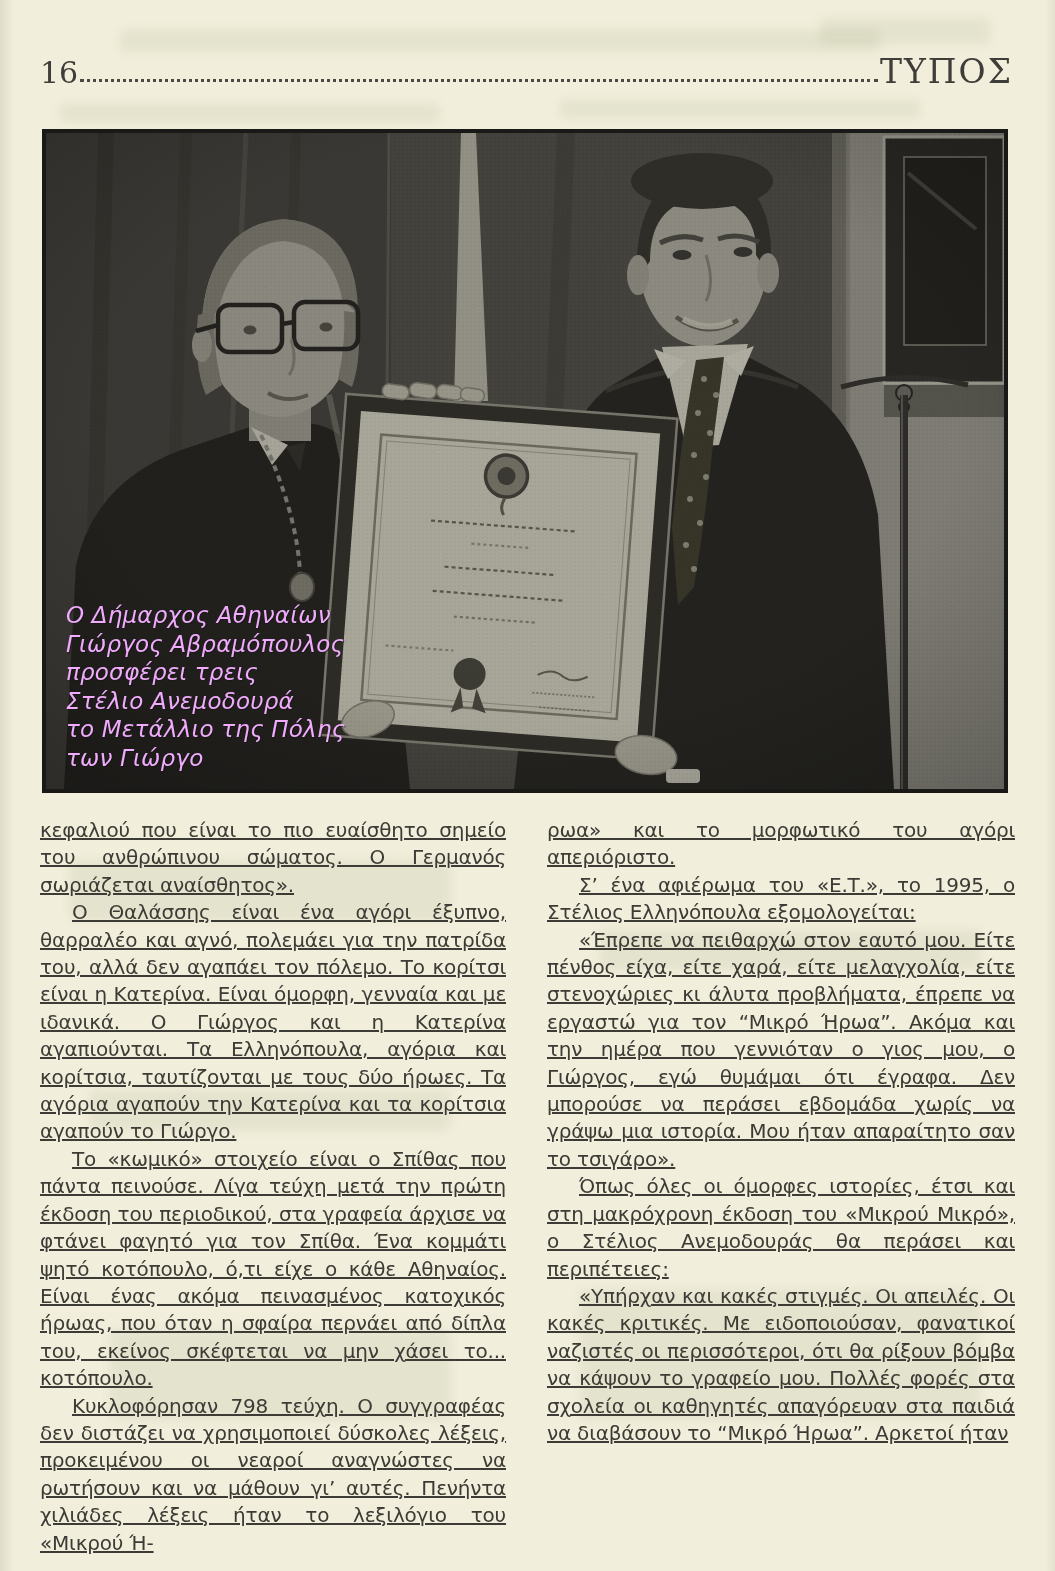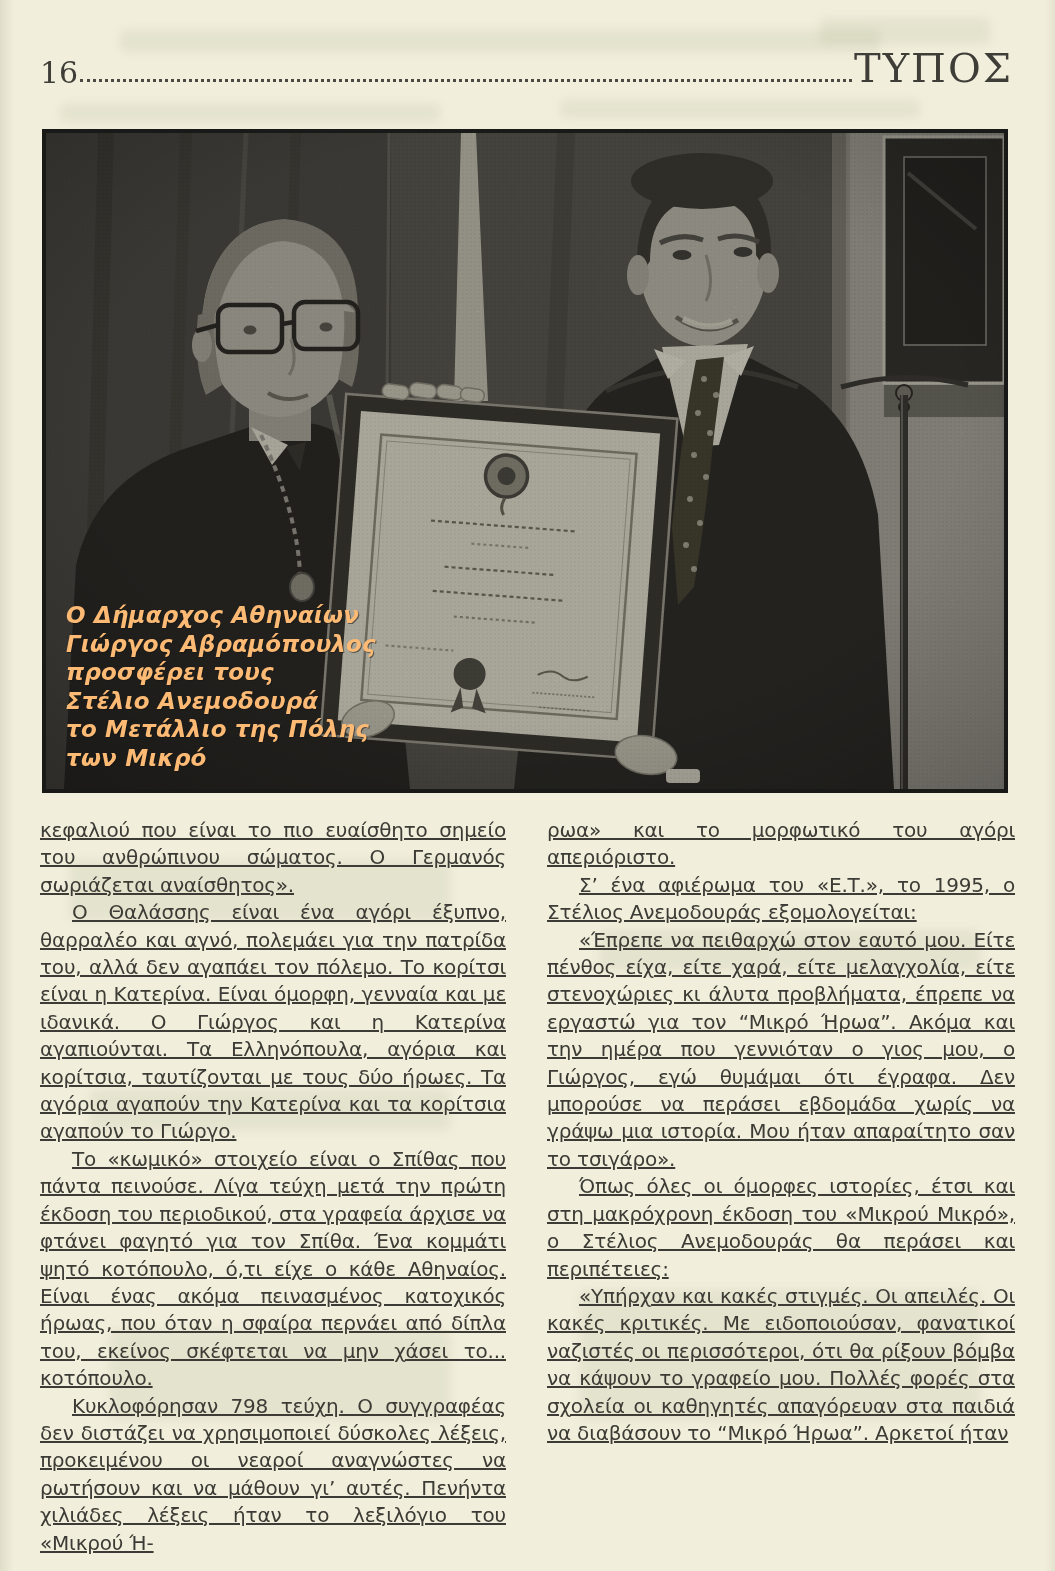--- a/index.html
+++ b/index.html
@@ -17,33 +17,33 @@
   .ghost{position:absolute;background:rgba(146,152,118,.13);filter:blur(5px);border-radius:6px;pointer-events:none;}
 
   
   .header{
     position:absolute;left:40px;right:42px;top:48px;height:40px;
     display:flex;align-items:flex-end;
     font-family:"DejaVu Serif","Liberation Serif",serif;
   }
   .pageno{font-size:30px;line-height:1;color:#3e3d37;}
   .leader{flex:1 1 auto;border-bottom:3px dotted #4a4942;margin:0 2px 6px 2px;height:0;}
-  .masthead{font-size:40px;line-height:1;letter-spacing:2px;color:#3e3d37;}
+  .masthead{font-size:33px;line-height:1;letter-spacing:2px;color:#3e3d37;}
 
   
   .photo{
     position:absolute;left:42px;top:129px;width:966px;height:664px;
     border:4px solid #191917;box-sizing:border-box;background:#56544e;
   }
   .photo svg{display:block;width:100%;height:100%;}
   .caption{
     position:absolute;left:20px;top:468px;width:420px;
-    font-weight:bold;font-style:italic;
+    font-weight:normal;font-style:italic;
     font-size:23px;line-height:28.6px;
-    color:#fdba74;text-shadow:1px 1px 0 rgba(20,20,18,.55);
+    color:#f0abfc;text-shadow:1px 1px 0 rgba(20,20,18,.55);
     letter-spacing:.2px;
   }
   .caption div{white-space:nowrap;}
 
   
   .col{
     position:absolute;top:817px;height:740px;overflow:hidden;
     font-size:20px;line-height:27.4px;letter-spacing:-0.2px;
     text-align:justify;color:#3c3b35;text-decoration:underline;
   }
@@ -225,35 +225,35 @@
       </g>
 
       <rect width="958" height="656" fill="url(#dots)" opacity=".10"></rect>
       <rect width="958" height="656" filter="url(#grain)" opacity=".22"></rect>
       <rect width="958" height="656" fill="url(#vig)"></rect>
     </svg>
 
     <div class="caption">
       <div>Ο Δήμαρχος Αθηναίων</div>
       <div>Γιώργος Αβραμόπουλος</div>
-      <div>προσφέρει τους</div>
+      <div>προσφέρει τρεις</div>
       <div>Στέλιο Ανεμοδουρά</div>
       <div>το Μετάλλιο της Πόλης</div>
-      <div>των Μικρό</div>
+      <div>των Γιώργο</div>
     </div>
   </div>
 
   <div class="col col-left">
     <p>κεφαλιού που είναι το πιο ευαίσθητο σημείο του ανθρώπινου σώματος. Ο Γερμανός σωριάζεται αναίσθητος».</p>
     <p class="ind">Ο Θαλάσσης είναι ένα αγόρι έξυπνο, θαρραλέο και αγνό, πολεμάει για την πατρίδα του, αλλά δεν αγαπάει τον πόλεμο. Το κορίτσι είναι η Κατερίνα. Είναι όμορφη, γενναία και με ιδανικά. Ο Γιώργος και η Κατερίνα αγαπιούνται. Τα Ελληνόπουλα, αγόρια και κορίτσια, ταυτίζονται με τους δύο ήρωες. Τα αγόρια αγαπούν την Κατερίνα και τα κορίτσια αγαπούν το Γιώργο.</p>
     <p class="ind">Το «κωμικό» στοιχείο είναι ο Σπίθας που πάντα πεινούσε. Λίγα τεύχη μετά την πρώτη έκδοση του περιοδικού, στα γραφεία άρχισε να φτάνει φαγητό για τον Σπίθα. Ένα κομμάτι ψητό κοτόπουλο, ό,τι είχε ο κάθε Αθηναίος. Είναι ένας ακόμα πεινασμένος κατοχικός ήρωας, που όταν η σφαίρα περνάει από δίπλα του, εκείνος σκέφτεται να μην χάσει το... κοτόπουλο.</p>
     <p class="ind">Κυκλοφόρησαν 798 τεύχη. Ο συγγραφέας δεν διστάζει να χρησιμοποιεί δύσκολες λέξεις, προκειμένου οι νεαροί αναγνώστες να ρωτήσουν και να μάθουν γι’ αυτές. Πενήντα χιλιάδες λέξεις ήταν το λεξιλόγιο του «Μικρού Ή-</p>
   </div>
 
   <div class="col col-right">
     <p>ρωα» και το μορφωτικό του αγόρι απεριόριστο.</p>
-    <p class="ind">Σ’ ένα αφιέρωμα του «Ε.Τ.», το 1995, ο Στέλιος Ανεμοδουράς εξομολογείται:</p>
+    <p class="ind">Σ’ ένα αφιέρωμα του «Ε.Τ.», το 1995, ο Στέλιος Ελληνόπουλα εξομολογείται:</p>
     <p class="ind">«Έπρεπε να πειθαρχώ στον εαυτό μου. Είτε πένθος είχα, είτε χαρά, είτε μελαγχολία, είτε στενοχώριες κι άλυτα προβλήματα, έπρεπε να εργαστώ για τον “Μικρό Ήρωα”. Ακόμα και την ημέρα που γεννιόταν ο γιος μου, ο Γιώργος, εγώ θυμάμαι ότι έγραφα. Δεν μπορούσε να περάσει εβδομάδα χωρίς να γράψω μια ιστορία. Μου ήταν απαραίτητο σαν το τσιγάρο».</p>
     <p class="ind">Όπως όλες οι όμορφες ιστορίες, έτσι και στη μακρόχρονη έκδοση του «Μικρού Μικρό», ο Στέλιος Ανεμοδουράς θα περάσει και περιπέτειες:</p>
     <p class="ind">«Υπήρχαν και κακές στιγμές. Οι απειλές. Οι κακές κριτικές. Με ειδοποιούσαν, φανατικοί ναζιστές οι περισσότεροι, ότι θα ρίξουν βόμβα να κάψουν το γραφείο μου. Πολλές φορές στα σχολεία οι καθηγητές απαγόρευαν στα παιδιά να διαβάσουν το “Μικρό Ήρωα”. Αρκετοί ήταν</p>
   </div>
 
 </div>
 
 </body></html>

